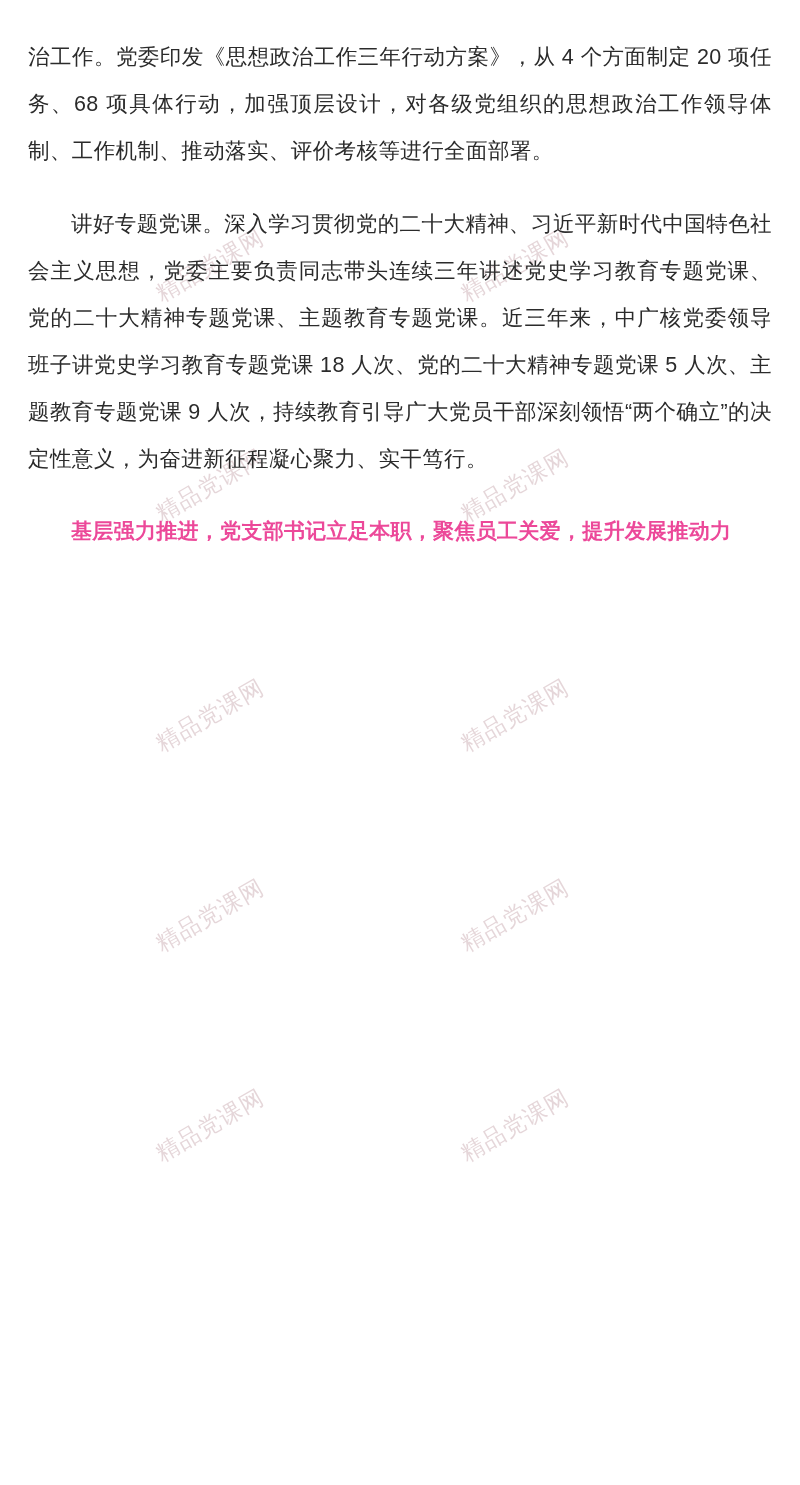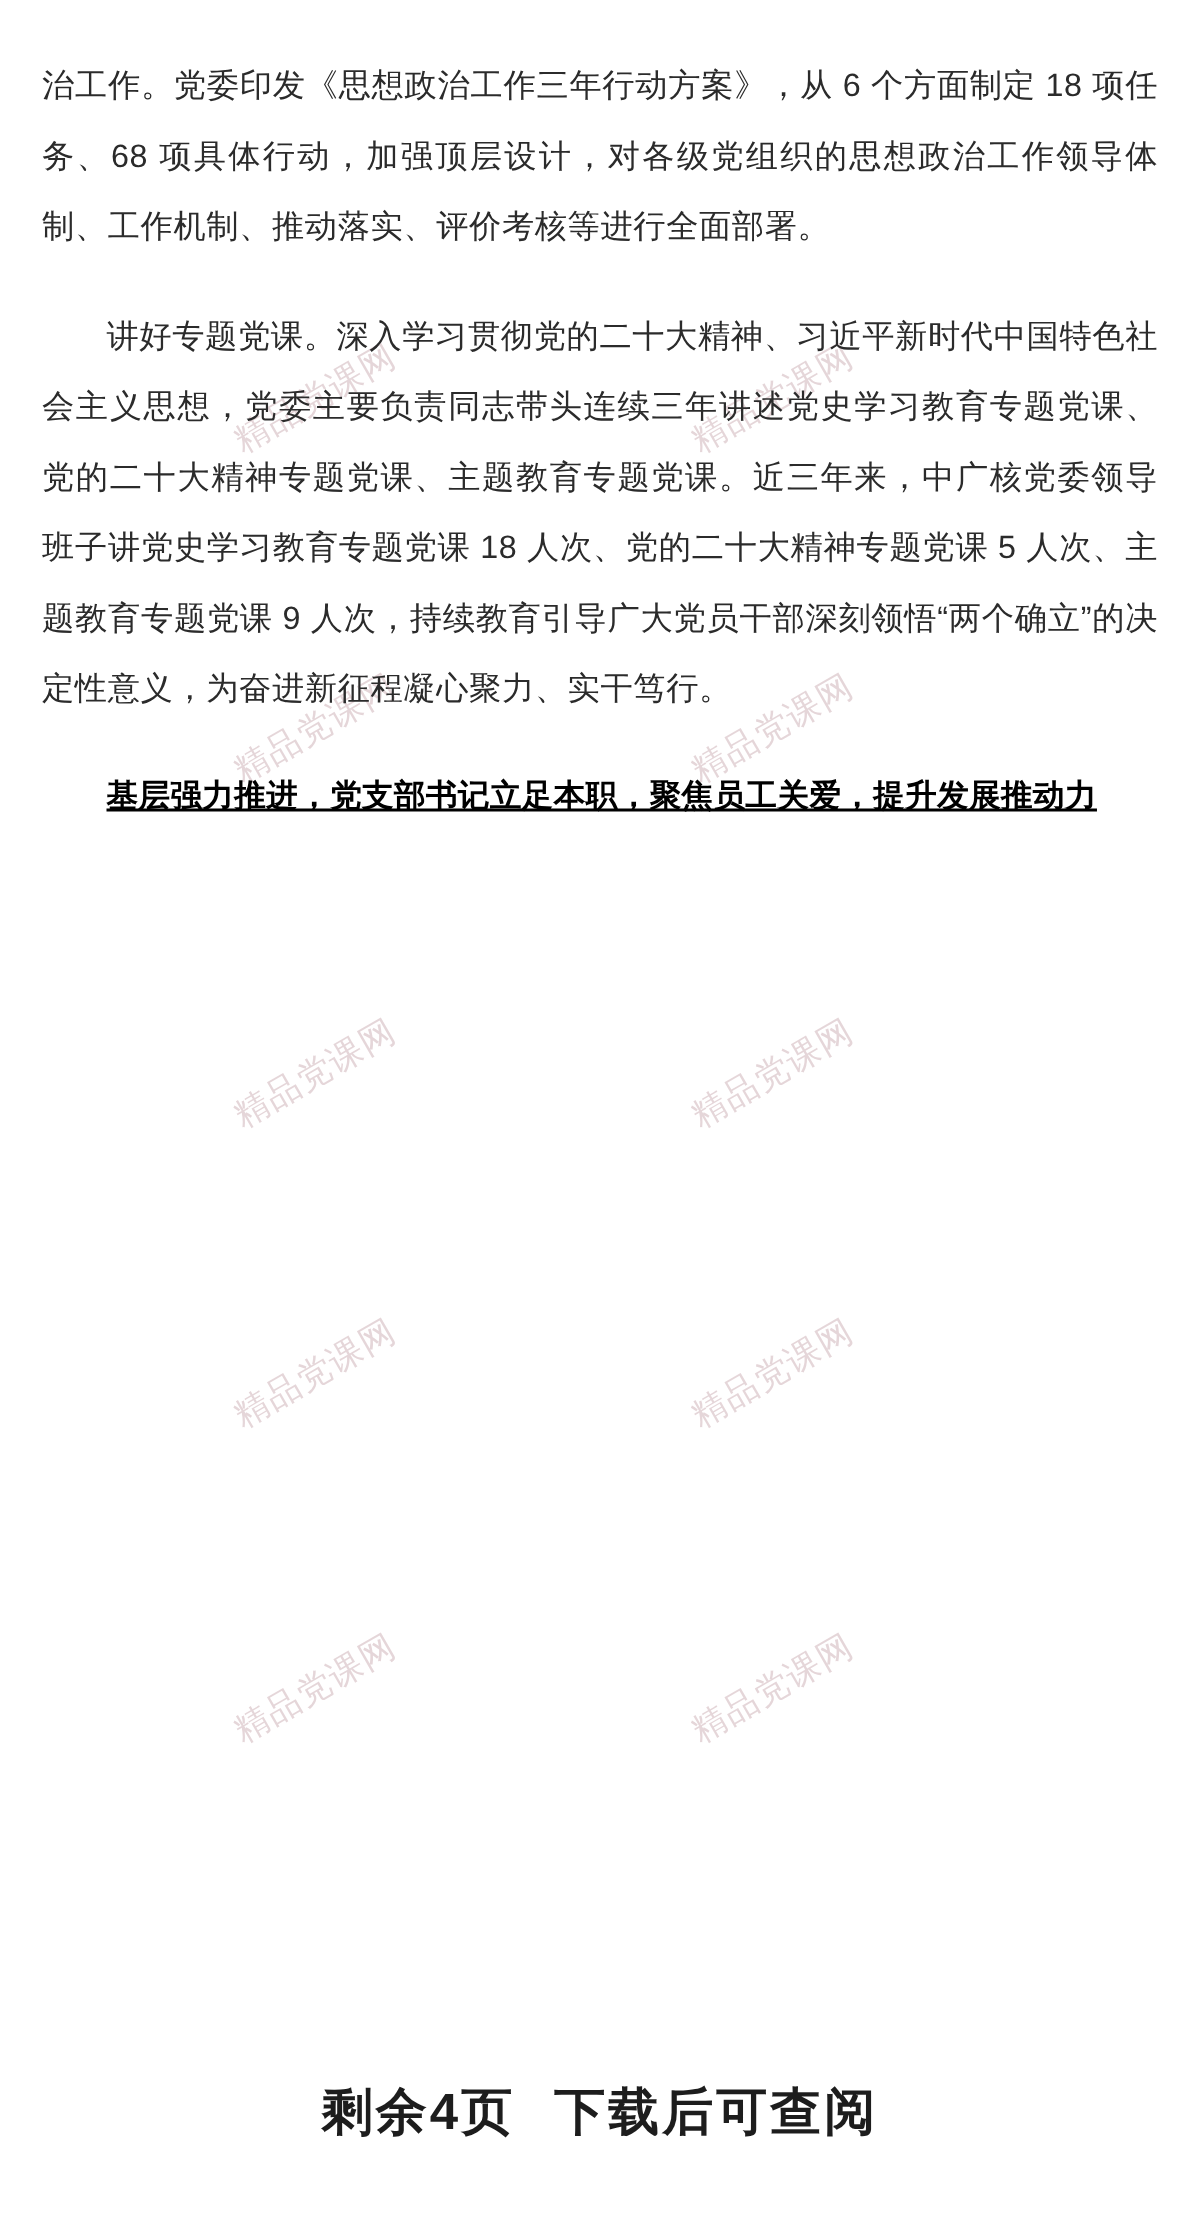--- a/index.html
+++ b/index.html
@@ -37,24 +37,23 @@
     text-indent: 0;
   }
   p.indent {
     text-indent: 43px;
   }
   p.heading {
     margin: 0 0 22px 0;
     font-size: 21px;
     line-height: 44px;
     font-weight: bold;
-    color: #000000;
+    color: #ec4899;
     text-indent: 43px;
     letter-spacing: 0.3px;
-    text-decoration: underline;
   }
   .footer-note {
     position: absolute;
     left: 0;
     right: 0;
     bottom: 54px;
     text-align: center;
     font-size: 34px;
     font-weight: bold;
     color: #1d1d1d;
@@ -105,22 +104,19 @@
     <div class="wm w2">精品党课网</div>
     <div class="wm w3">精品党课网</div>
     <div class="wm w4">精品党课网</div>
     <div class="wm w5">精品党课网</div>
     <div class="wm w6">精品党课网</div>
     <div class="wm w7">精品党课网</div>
     <div class="wm w8">精品党课网</div>
   </div>
 
   <div class="doc-body">
-    <p class="para">治工作。党委印发《思想政治工作三年行动方案》，从 6 个方面制定 18 项任务、68 项具体行动，加强顶层设计，对各级党组织的思想政治工作领导体制、工作机制、推动落实、评价考核等进行全面部署。</p>
+    <p class="para">治工作。党委印发《思想政治工作三年行动方案》，从 4 个方面制定 20 项任务、68 项具体行动，加强顶层设计，对各级党组织的思想政治工作领导体制、工作机制、推动落实、评价考核等进行全面部署。</p>
     <p class="para indent">讲好专题党课。深入学习贯彻党的二十大精神、习近平新时代中国特色社会主义思想，党委主要负责同志带头连续三年讲述党史学习教育专题党课、党的二十大精神专题党课、主题教育专题党课。近三年来，中广核党委领导班子讲党史学习教育专题党课 18 人次、党的二十大精神专题党课 5 人次、主题教育专题党课 9 人次，持续教育引导广大党员干部深刻领悟“两个确立”的决定性意义，为奋进新征程凝心聚力、实干笃行。</p>
     <p class="heading">基层强力推进，党支部书记立足本职，聚焦员工关爱，提升发展推动力</p>
   </div>
 
-  <div class="footer-note">
-    <span>剩余4页</span><span class="gap"></span><span>下载后可查阅</span>
-  </div>
 
 </div>
 
 </body></html>

